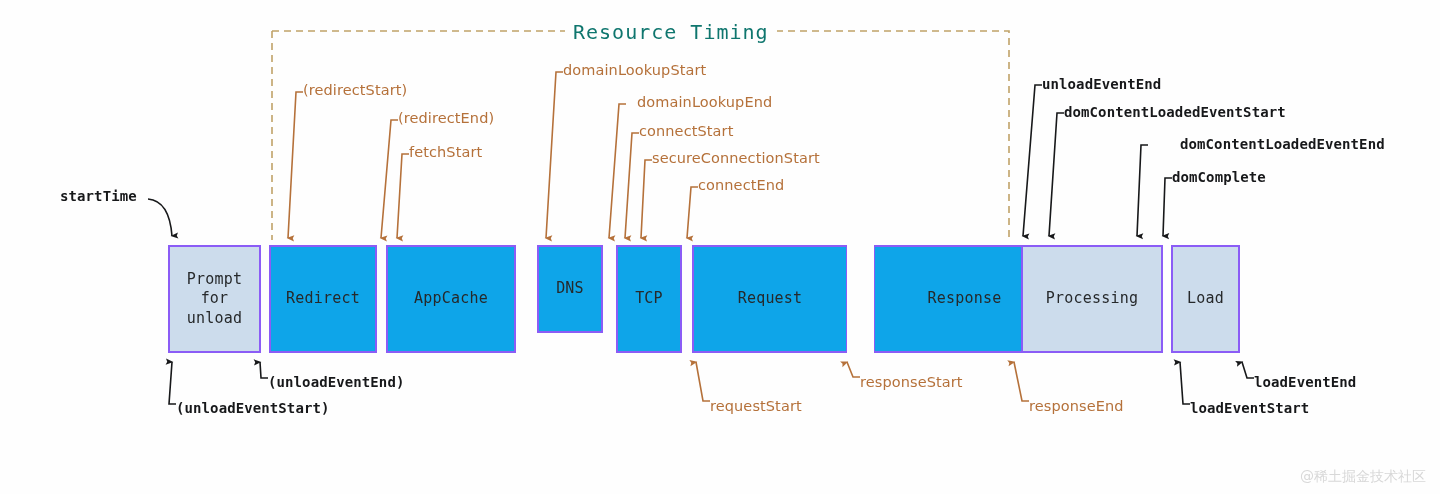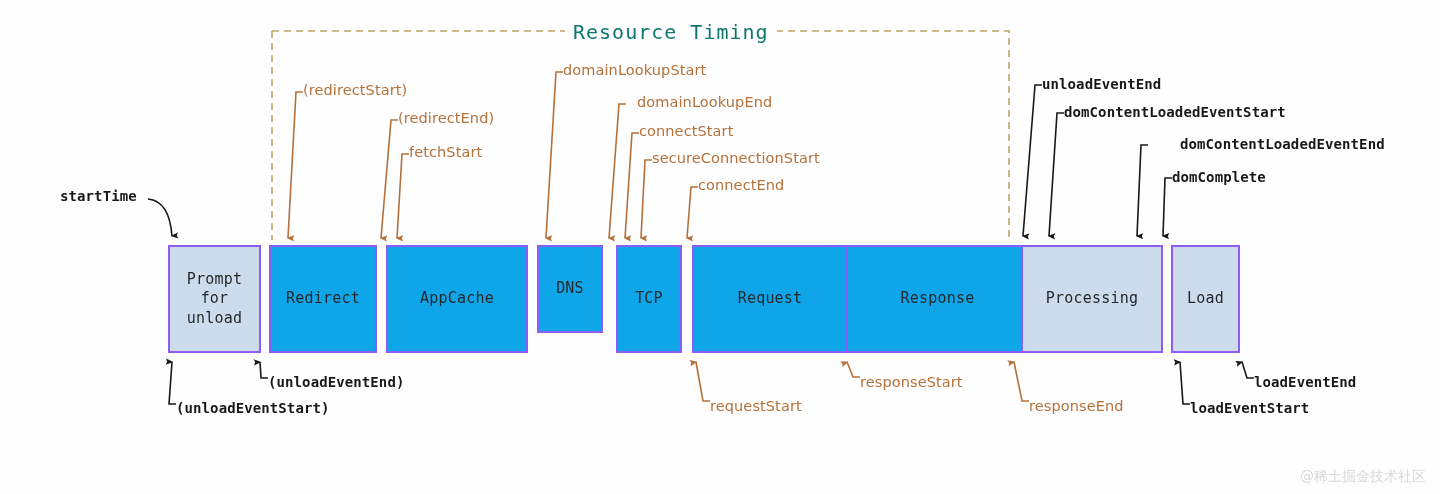--- a/index.html
+++ b/index.html
@@ -169,25 +169,25 @@
       <path d="M1029,401 L1022,401 L1014,362" fill="none" stroke="#b5713a" stroke-width="1.6" marker-end="url(#arrOU)"></path>
     </g>
   </svg>
 
   <div class="group-title" style="left:565px; top:20px;">Resource Timing</div>
 
   <div class="phase-box blue" style="left:168px;  top:245px; width:93px;  height:108px;">Prompt
 for
 unload</div>
   <div class="phase-box cream" style="left:269px;  top:245px; width:108px; height:108px;">Redirect</div>
-  <div class="phase-box cream" style="left:386px;  top:245px; width:142px; height:108px;">AppCache</div>
+  <div class="phase-box cream" style="left:386px;  top:245px; width:130px; height:108px;">AppCache</div>
   <div class="phase-box cream" style="left:537px;  top:245px; width:66px;  height:88px;">DNS</div>
   <div class="phase-box cream" style="left:616px;  top:245px; width:66px;  height:108px;">TCP</div>
   <div class="phase-box cream joined-right" style="left:692px; top:245px; width:155px; height:108px;">Request</div>
-  <div class="phase-box cream joined-left" style="left:847px; top:245px; width:182px; height:108px;">Response</div>
+  <div class="phase-box cream joined-left" style="left:874px; top:245px; width:182px; height:108px;">Response</div>
   <div class="phase-box blue" style="left:1021px; top:245px; width:142px; height:108px;">Processing</div>
   <div class="phase-box blue" style="left:1171px; top:245px; width:69px;  height:108px;">Load</div>
 
   <div class="lbl orange" style="left:303px; top:82px;">(redirectStart)</div>
   <div class="lbl orange" style="left:398px; top:110px;">(redirectEnd)</div>
   <div class="lbl orange" style="left:409px; top:144px;">fetchStart</div>
   <div class="lbl orange" style="left:563px; top:62px;">domainLookupStart</div>
   <div class="lbl orange" style="left:626px; top:94px;margin-left:11px;">domainLookupEnd</div>
   <div class="lbl orange" style="left:639px; top:123px;">connectStart</div>
   <div class="lbl orange" style="left:652px; top:150px;">secureConnectionStart</div>

